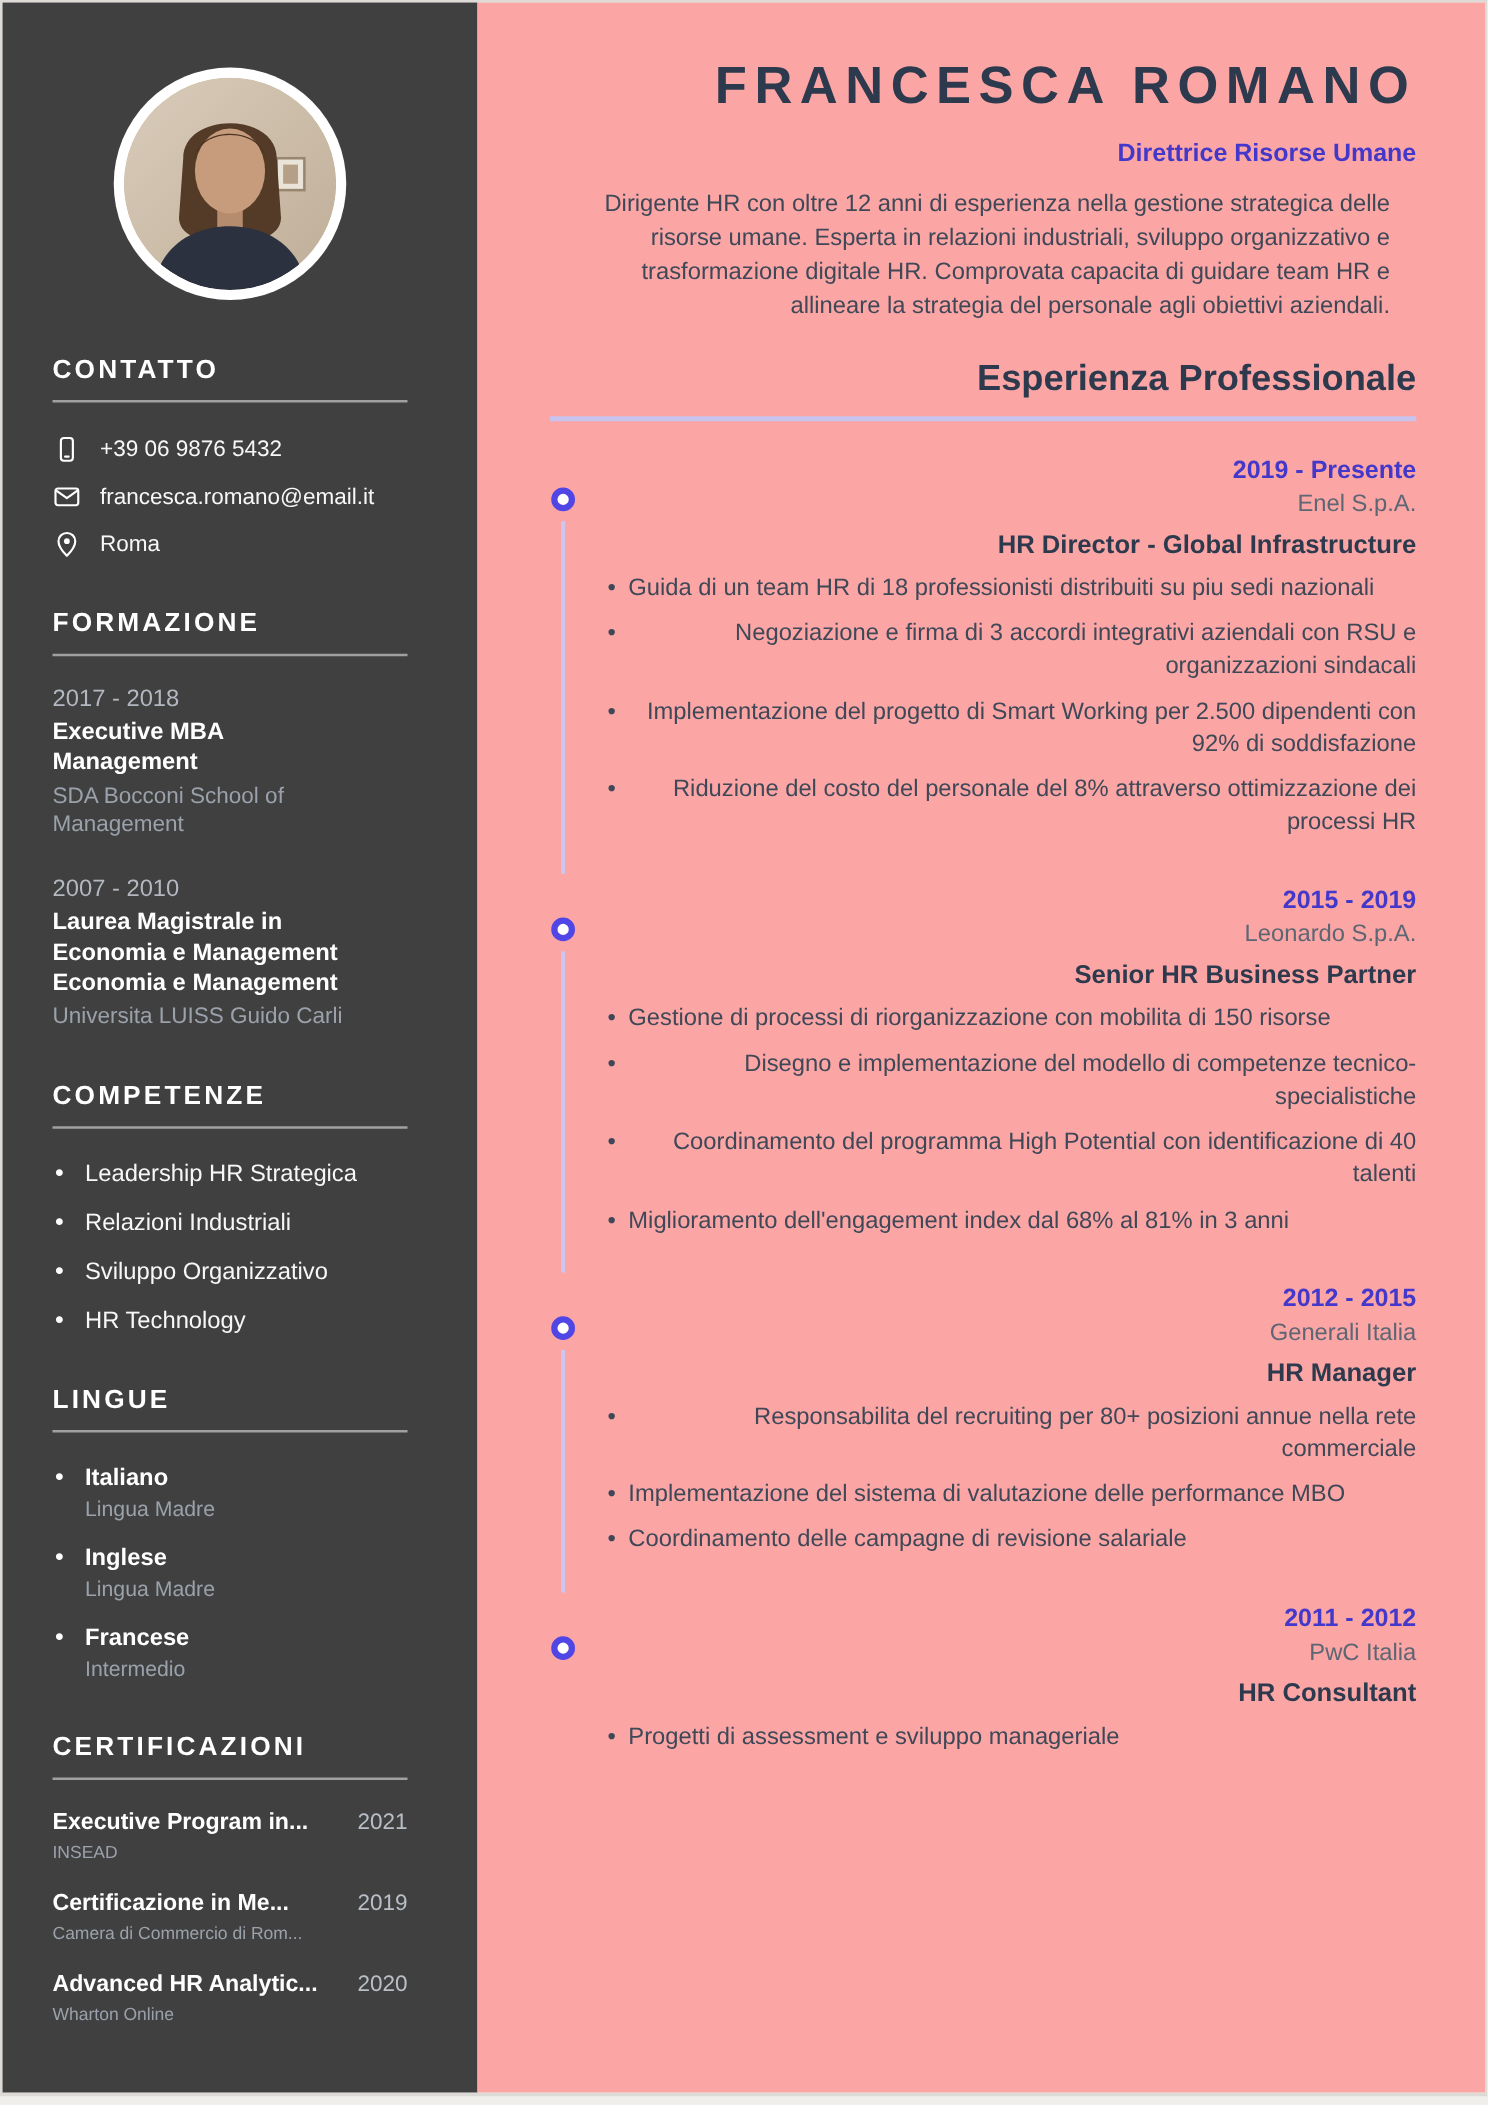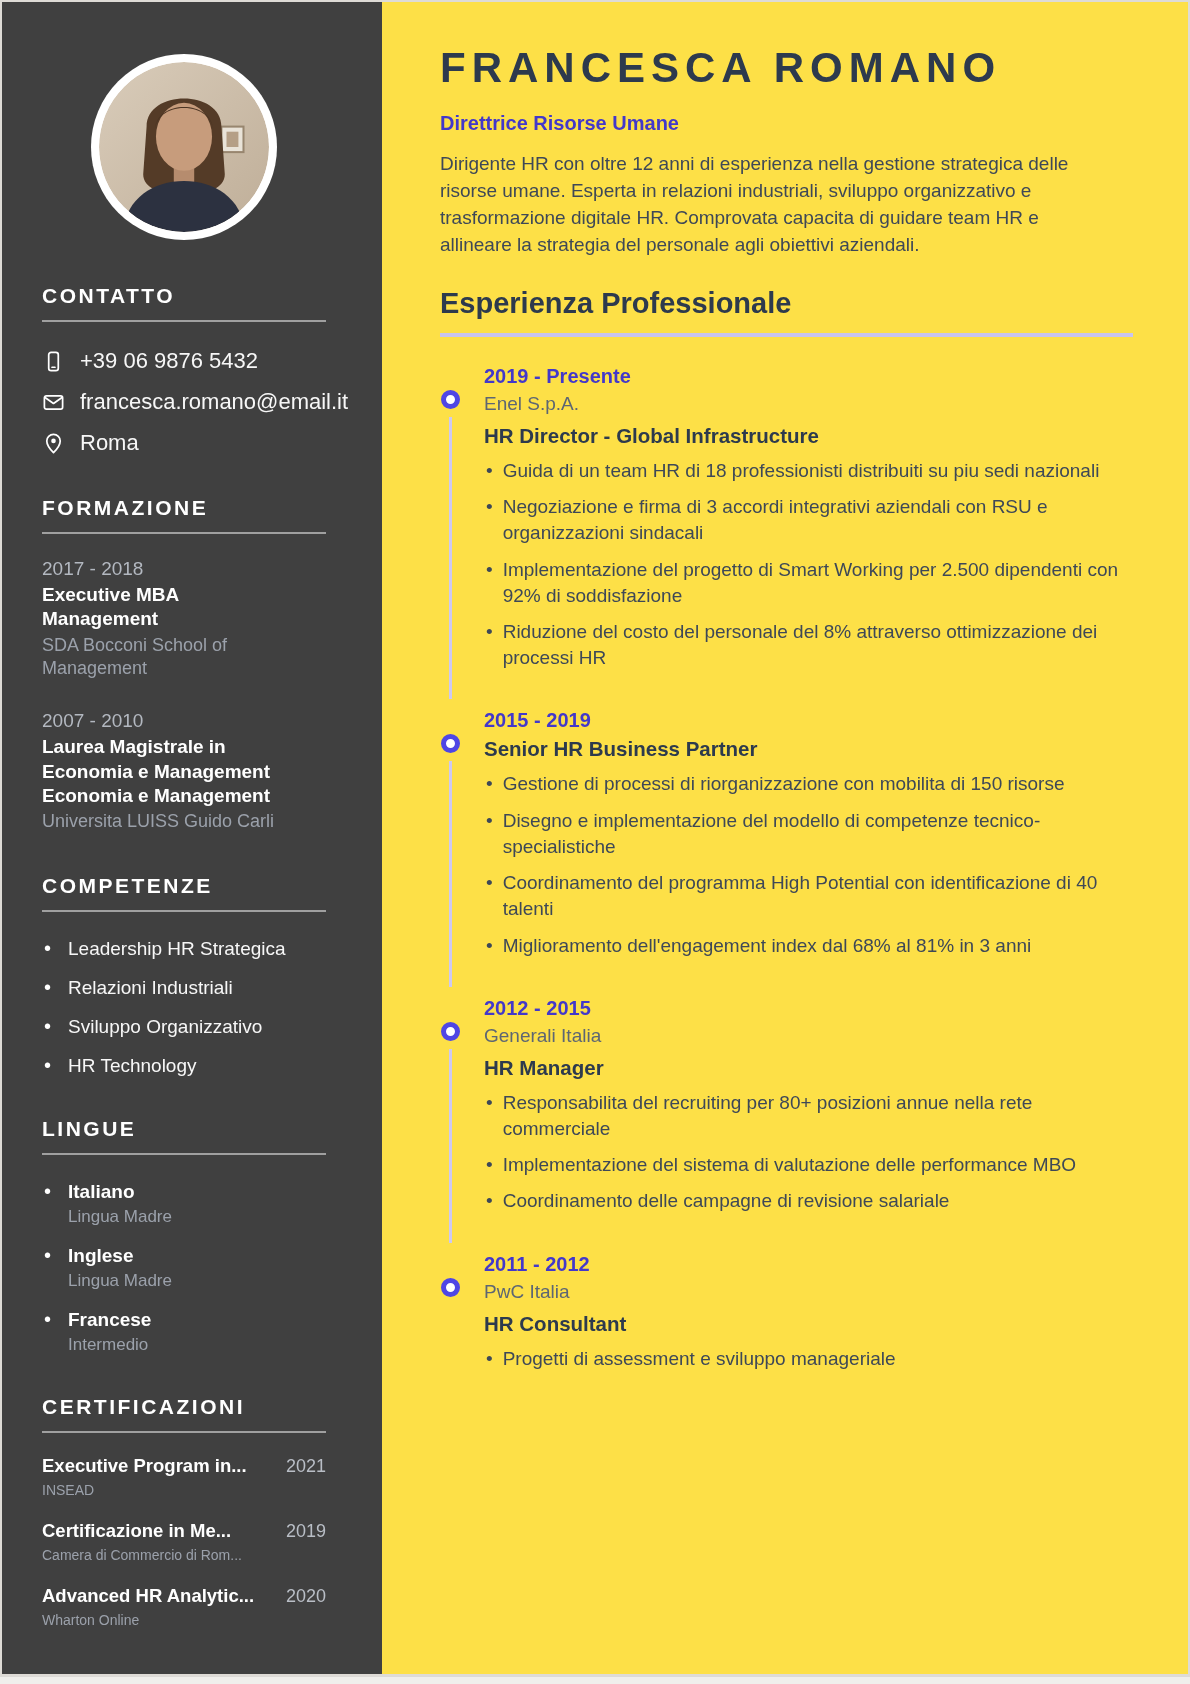--- a/index.html
+++ b/index.html
@@ -6,42 +6,42 @@
   body{width:1190px;font-family:"Liberation Sans",sans-serif;-webkit-font-smoothing:antialiased;}
   .page{box-sizing:border-box;width:1190px;height:1676px;border:2px solid #dedbd6;display:flex;background:#ffffff;}
   
   .sidebar{box-sizing:border-box;width:380px;flex:0 0 380px;background:#404040;color:#ffffff;padding:52px 56px 30px 40px;}
   .avatar-wrap{width:186px;height:186px;margin:0 auto 44px auto;border-radius:50%;background:#ffffff;padding:8px;box-sizing:border-box;}
   .avatar-wrap svg{width:100%;height:100%;display:block;border-radius:50%;}
   .side-section{margin-bottom:40px;}
   .side-h2{font-size:21px;font-weight:700;letter-spacing:2.5px;color:#ffffff;margin:0;}
   .side-divider{height:2px;background:rgba(255,255,255,.5);border:none;margin:12px 0 0 0;}
   .contact-list{list-style:none;margin:26px 0 0 0;padding:0;}
-  .contact-item{display:flex;align-items:center;gap:15px;margin-bottom:15px;font-size:22px;color:#f7f7f7;}
+  .contact-item{display:flex;align-items:center;gap:15px;margin-bottom:15px;font-size:18px;color:#f7f7f7;}
   .contact-item svg{width:23px;height:23px;flex:0 0 23px;}
   .edu{margin-top:24px;max-width:240px;}
   .edu + .edu{margin-top:30px;}
   .edu-period{font-size:19px;color:#b3b8c0;margin-bottom:3px;}
   .edu-degree{font-size:19px;font-weight:700;color:#ffffff;line-height:1.28;}
   .edu-school{font-size:18px;color:#9ba1ab;line-height:1.3;margin-top:2px;}
   .skills-list{list-style:none;margin:26px 0 0 0;padding:0;}
   .skills-list li{position:relative;padding-left:26px;font-size:19px;color:#f7f7f7;margin-bottom:17px;}
   .skills-list li::before{content:"\2022";position:absolute;left:2px;top:-1px;color:#ffffff;font-size:20px;}
   .lang-list{list-style:none;margin:26px 0 0 0;padding:0;}
   .lang-list li{position:relative;padding-left:26px;margin-bottom:18px;}
   .lang-list li::before{content:"\2022";position:absolute;left:2px;top:-1px;color:#ffffff;font-size:20px;}
   .lang-name{font-size:19px;font-weight:700;color:#ffffff;}
   .lang-level{font-size:17px;color:#9ba1ab;margin-top:4px;}
   .cert{margin-top:22px;}
   .cert-row{display:flex;justify-content:space-between;align-items:baseline;gap:8px;}
   .cert-name{font-size:18.5px;font-weight:700;color:#ffffff;white-space:nowrap;text-align:center;}
   .cert-year{font-size:18px;color:#b9bec6;}
   .cert-issuer{font-size:14px;color:#9ba1ab;margin-top:5px;}
   
-  .main{box-sizing:border-box;flex:1 1 auto;padding:42px 55px 40px 58px;background:#fde047;}
+  .main{box-sizing:border-box;flex:1 1 auto;padding:42px 55px 40px 58px;background:#fca5a5;text-align:right;}
   .name{font-size:42px;font-weight:800;letter-spacing:6px;color:#2d3a4d;margin:0 0 20px 0;}
   .role{font-size:20px;font-weight:700;color:#4338ca;margin:0 0 16px 0;}
   .summary{font-size:19px;color:#3e4857;line-height:1.42;max-width:672px;margin:0;}
   .exp-section{margin-top:28px;}
   .exp-title{font-size:29px;font-weight:700;color:#2d3a4d;margin:0 0 0 0;padding-bottom:13px;border-bottom:4px solid #c9c4ee;}
   .timeline{margin-top:28px;}
   .entry{position:relative;padding-left:44px;margin-bottom:38px;}
   .entry:last-child{margin-bottom:0;}
   .tl-dot{position:absolute;left:1px;top:25px;width:9px;height:9px;border:5px solid #4f46e5;border-radius:50%;background:#ffffff;z-index:1;}
   .entry:not(:last-child)::after{content:"";position:absolute;left:9px;top:52px;bottom:-28px;width:3px;background:#cdc8f1;}
@@ -204,20 +204,21 @@
             <li>Guida di un team HR di 18 professionisti distribuiti su piu sedi nazionali</li>
             <li>Negoziazione e firma di 3 accordi integrativi aziendali con RSU e organizzazioni sindacali</li>
             <li>Implementazione del progetto di Smart Working per 2.500 dipendenti con 92% di soddisfazione</li>
             <li>Riduzione del costo del personale del 8% attraverso ottimizzazione dei processi HR</li>
           </ul>
         </div>
 
         <div class="entry">
           <span class="tl-dot"></span>
           <div class="entry-period">2015 - 2019</div>
+          <div class="entry-company">Leonardo S.p.A.</div>
           <div class="entry-title">Senior HR Business Partner</div>
           <ul class="entry-bullets">
             <li>Gestione di processi di riorganizzazione con mobilita di 150 risorse</li>
             <li>Disegno e implementazione del modello di competenze tecnico-specialistiche</li>
             <li>Coordinamento del programma High Potential con identificazione di 40 talenti</li>
             <li>Miglioramento dell'engagement index dal 68% al 81% in 3 anni</li>
           </ul>
         </div>
 
         <div class="entry">

